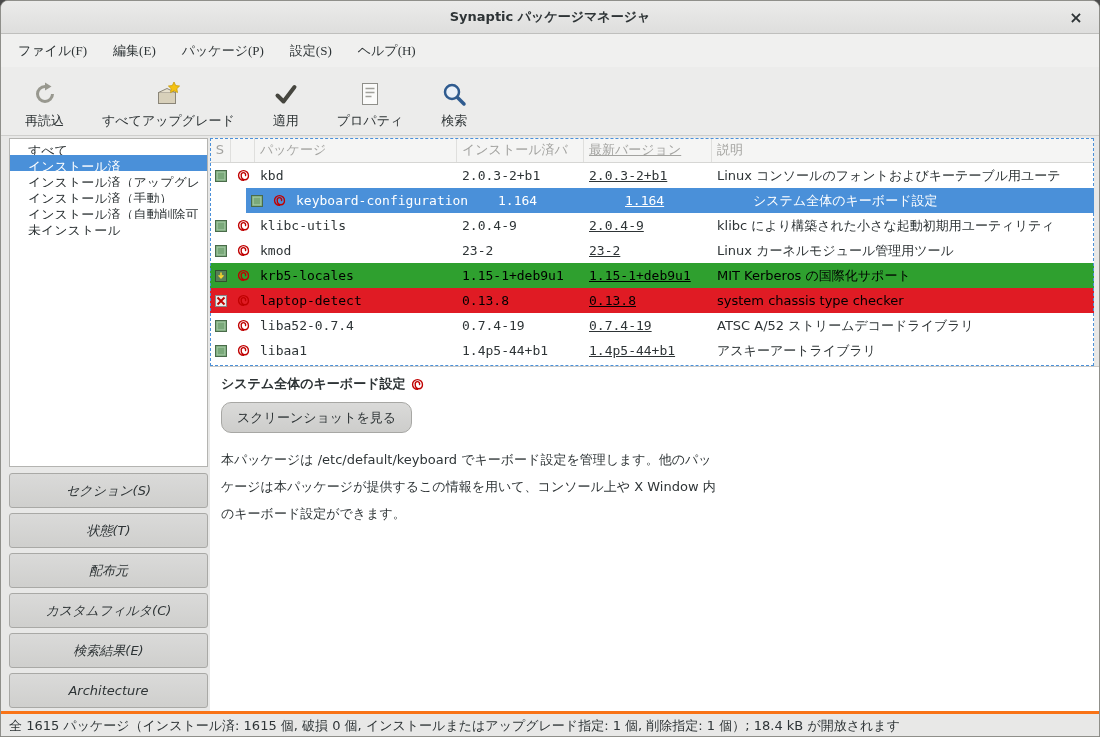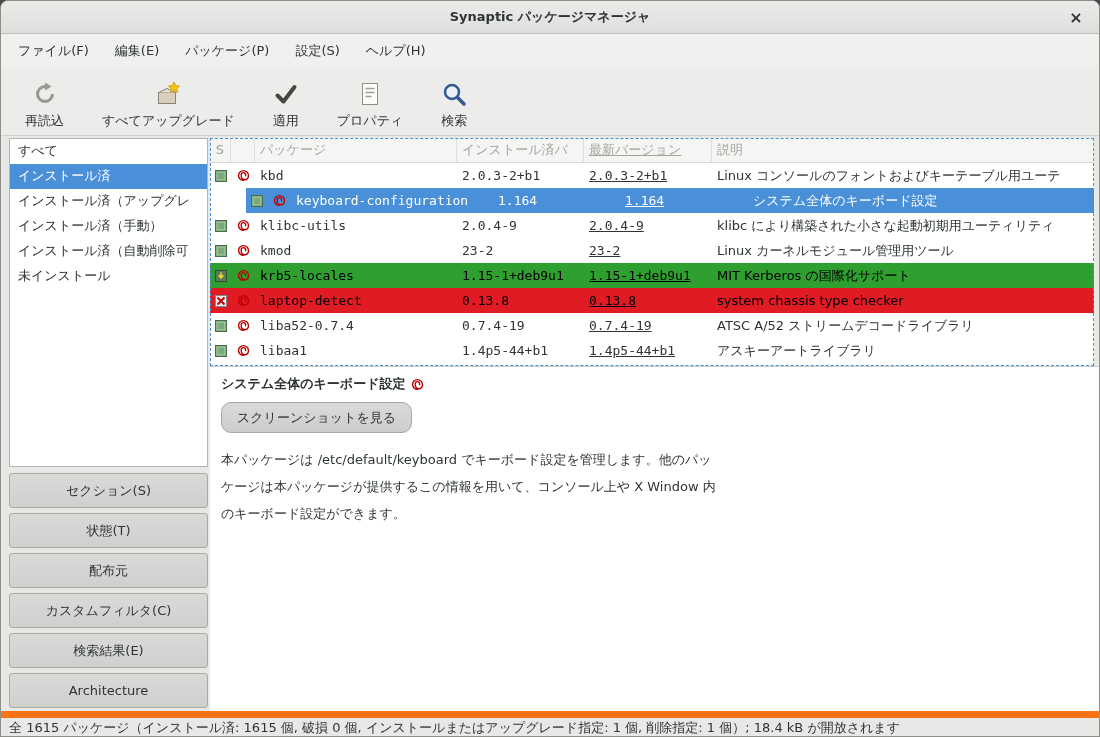--- a/index.html
+++ b/index.html
@@ -24,49 +24,49 @@
   .close-btn {
     position:absolute; right:13px; top:6px; width:20px; height:20px;
     display:flex; align-items:center; justify-content:center;
     font-size:16px; color:#2e3436; cursor:pointer;
   }
   
   .menubar {
     position:absolute; left:0; top:33px; width:100%; height:33px;
     background:#f0f0ef; display:flex; align-items:stretch; padding-left:4px;
   }
-  .menu-item { display:flex; align-items:center; padding:16px 13px; cursor:default; }
+  .menu-item { display:flex; align-items:center; padding:16px 13px; cursor:default;font-family:Liberation Serif, serif; }
   
   .toolbar {
     position:absolute; left:0; top:66px; width:100%; height:69px;
     background:#ececeb; border-bottom:1px solid #cfcfcd;
     display:flex; align-items:flex-end; padding:5px 0 0 10px;
   }
   .tool-btn {
     display:flex; flex-direction:column; align-items:center; gap:5px;
     padding:5px 14px; margin-right:10px; border-radius:3px; cursor:default;
   }
   .tool-btn .ticon { height:27px; display:flex; align-items:center; }
   .tool-btn .tlabel { white-space:nowrap; }
   
   .filter-list {
     position:absolute; left:8px; top:137px; width:199px; height:329px;
     background:#ffffff; border:1px solid #b4b4b1; overflow:hidden;
   }
   .filter-item {
-    height:25px; line-height:24px; padding:0 8px;
+    height:16px; line-height:24px; padding:0 18px;
     white-space:nowrap; overflow:hidden; cursor:default;
   }
   .filter-item.selected { background:#4a90d9; color:#ffffff; }
   .side-btn {
     position:absolute; left:8px; width:199px; height:35px;
     background:linear-gradient(#dadad9,#cfcfcd);
     border:1px solid #a9a9a6; border-radius:3px;
     display:flex; align-items:center; justify-content:center;
-    cursor:default; color:#2e3436;
+    cursor:default; color:#2e3436;font-style:italic;
   }
   
   .table-wrap {
     position:absolute; left:209px; top:137px; width:884px; height:228px;
     background:#ffffff; outline:1px dashed #4a90d9; outline-offset:-1px;
   }
   .thead { display:flex; height:25px; background:#f5f5f4; border-bottom:1px solid #d6d6d4; }
   .th {
     color:#a3a3a0; line-height:24px; padding:0 5px;
     border-right:1px solid #dfdfdd; white-space:nowrap; overflow:hidden; cursor:default;
@@ -92,21 +92,21 @@
   .detail-btns { display:flex; gap:6px; margin-top:9px; }
   .detail-btn {
     height:31px; padding:0 15px; display:flex; align-items:center;
     background:linear-gradient(#dadad9,#cdcdcb);
     border:1px solid #a7a7a4; border-radius:10px; cursor:default;
   }
   .detail-desc { margin-top:13px; line-height:27px; }
   
   .statusbar {
     position:absolute; left:0; top:710px; width:100%; height:27px;
-    background:#e8e8e7; border-top:7px solid #f97316;
+    background:#e8e8e7; border-top:3px solid #f97316;
     display:flex; align-items:center; padding-left:8px; white-space:nowrap;
   }
   .swirl { width:13px; height:13px; flex:none; }
   .sticon { width:14px; height:14px; flex:none; }
 </style>
 </head>
 <body>
 
 <svg width="0" height="0" style="position:absolute" aria-hidden="true">
   <defs>

